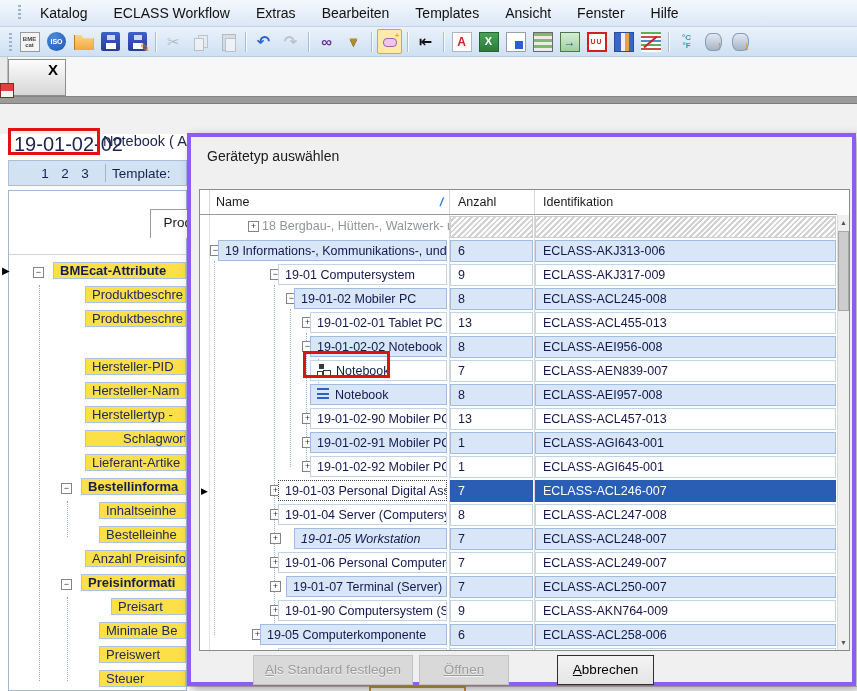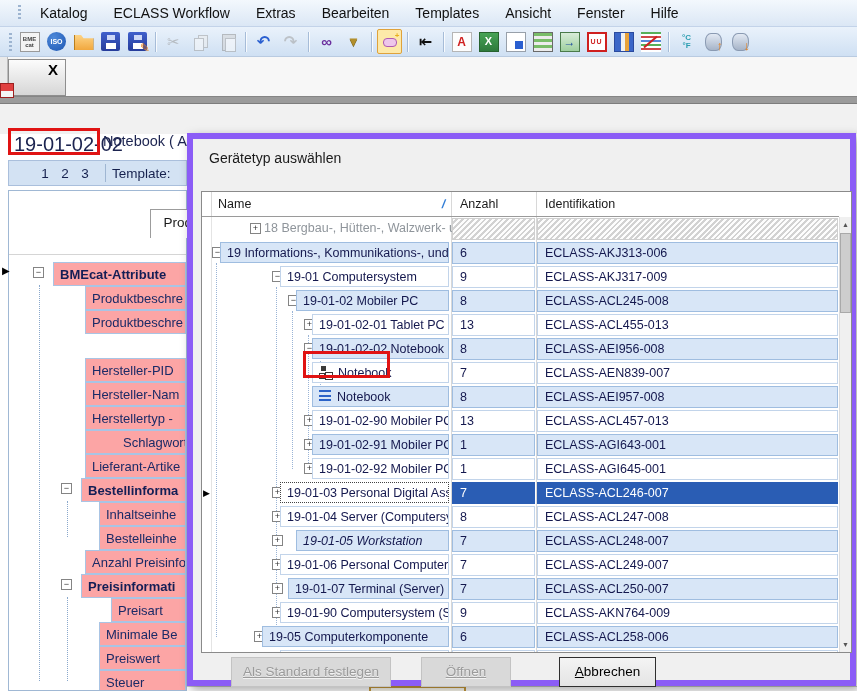--- a/index.html
+++ b/index.html
@@ -89,33 +89,33 @@
   #template-bar{left:8px;top:160px;width:179px;height:26px;background:#d3e2f3;border:1px solid #aabfdc;
     display:flex;align-items:center;font-size:13.5px;color:#16214e}
   #template-bar .num{width:20px;text-align:center}
   #template-bar .vline{width:1px;height:18px;background:#9fb6d2;margin:0 6px 0 10px}
 
   
   #attr-panel{left:8px;top:190px;width:179px;height:501px;background:#fff;border:1px solid #a0b8d4;overflow:hidden}
   #attr-panel .phead{position:absolute;left:0;top:0;width:100%;height:64px;background:#fff;border-bottom:1px solid #d5d5d5}
   .pline{position:absolute;border-left:1px dotted #8aa8cc;width:0}
   .prow{position:absolute;left:0;width:100%;height:24px}
-  .pbox{position:absolute;top:1px;right:0;height:24px;background:#fca5a5;border:1px solid #a9c4e4;
+  .pbox{position:absolute;top:1px;right:0;height:17px;background:#fde047;border:1px solid #a9c4e4;
     display:flex;align-items:center;padding-left:6px;font-size:13px;color:#1b2a66;white-space:nowrap;overflow:hidden}
   .pbox.bold{font-weight:bold;color:#141e55}
   .exp{position:absolute;top:6px;width:11px;height:11px;background:#fff;border:1px solid #848484;
     font-size:9px;line-height:9px;text-align:center;color:#333}
   #panel-marker{left:2px;top:265px;font-size:10px;color:#000;z-index:3}
 
   
   #bottom-strip{left:187px;top:686px;width:670px;height:5px;background:#fff;border-top:1px solid #c9c9c9}
   #bottom-orange{left:369px;top:686px;width:97px;height:5px;background:#fffdf2;border:2px solid #c89b3c;border-bottom:none}
 
   
-  #dialog{left:187px;top:133px;width:669px;height:553px;background:#f0f0f0;border:6px solid #8b5cf6;
+  #dialog{left:187px;top:133px;width:669px;height:553px;background:#f0f0f0;border:4px solid #8b5cf6;
     box-shadow:4px 4px 10px rgba(0,0,0,.35);z-index:50}
   #dialog-title{position:absolute;left:16px;top:11px;font-size:14px;color:#1a1a1a}
   #grid{position:absolute;left:8px;top:52px;width:651px;height:462px;background:#fff;border:1px solid #8a8a8a;overflow:hidden}
   #ghead{position:absolute;left:0;top:0;right:12px;height:25px;background:#fff;border-bottom:1px solid #9a9a9a;display:flex}
   .hcell{border-right:1px solid #d8d8d8;font-size:12.5px;color:#1a1a1a;display:flex;align-items:center;position:relative}
   .hc-gutter{width:10px}
   .hc-name{width:240px;padding-left:6px}
   .hc-ver{width:85px;padding-left:8px}
   .hc-ident{flex:1;padding-left:8px;border-right:none}
   .sort{position:absolute;right:6px;color:#2e7bd6;font-weight:bold;transform:skewX(-12deg);font-size:12px}
@@ -692,19 +692,19 @@
             <div class="vbox st-white"></div>
           </div>
         </div>
       </div>
     <div id="vsb">
       <div class="sbtn up">▲</div>
       <div class="thumb"></div>
       <div class="sbtn dn">▼</div>
     </div>
   </div>
-<div class="dbtn disabled" style="left: 38px; width: 160px; text-decoration: underline;"><u>A</u>ls Standard festlegen</div>
+<div class="dbtn disabled" style="left: 62px; width: 160px;"><u>A</u>ls Standard festlegen</div>
     <div class="dbtn disabled" style="left: 228px; width: 90px; text-decoration: underline;"><u>Ö</u>ffnen</div>
     <div class="dbtn default" style="left: 366px; width: 97px;"><u>A</u>bbrechen</div>
   </div>
 
 <div class="annot" id="annot-1"></div>
 <div class="annot" id="annot-2"></div>
 
 </body></html>

